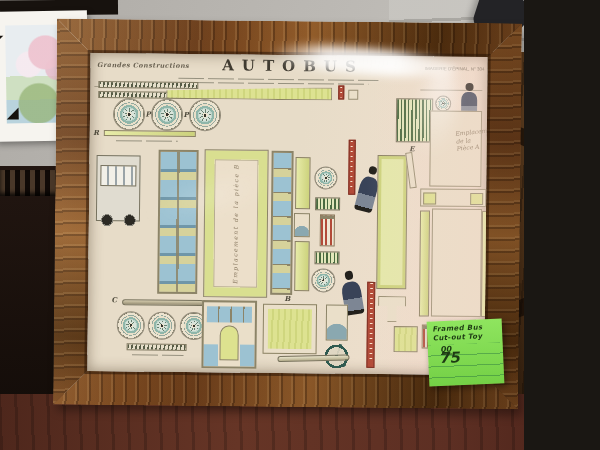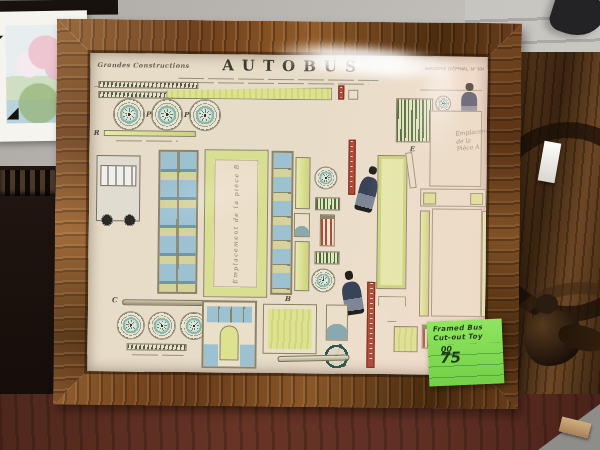--- a/index.html
+++ b/index.html
@@ -1,16 +1,16 @@
 <!DOCTYPE html>
 <html><head>
 <meta charset="utf-8">
 <style>
   html,body{margin:0;padding:0;background:#1a1713;}
-  #scene{position:relative;width:600px;height:450px;overflow:hidden;
+  #scene{position:relative;width:524px;height:450px;overflow:hidden;
     font-family:"DejaVu Serif",serif;background:#b5b2ad;}
   #scene *{position:absolute;box-sizing:border-box;}
 
   
   .wall{left:0;top:0;width:600px;height:410px;
     background:linear-gradient(115deg,#aeaba6 0%,#bcb9b4 45%,#c6c3bd 75%,#bab7b1 100%);}
   .siding{right:0;top:0;width:135px;height:100px;opacity:.8;
     background:repeating-linear-gradient(178deg,#c9c7c2 0 20px,#a5a39e 20px 23px);}
   .upper-frame-strip{left:0;top:0;width:118px;height:15px;background:#17120e;transform:rotate(-.6deg);}
   .artwork{left:-6px;top:11px;width:94px;height:130px;background:#f6f4ef;

